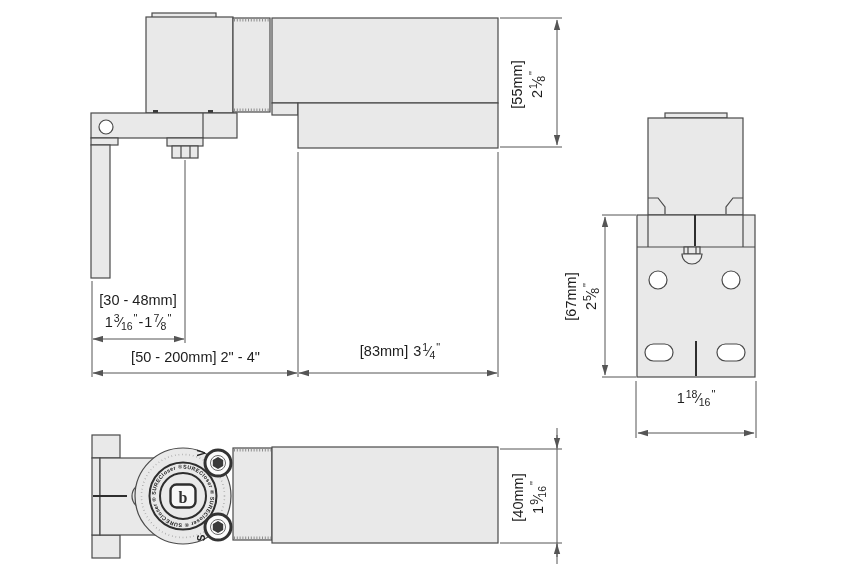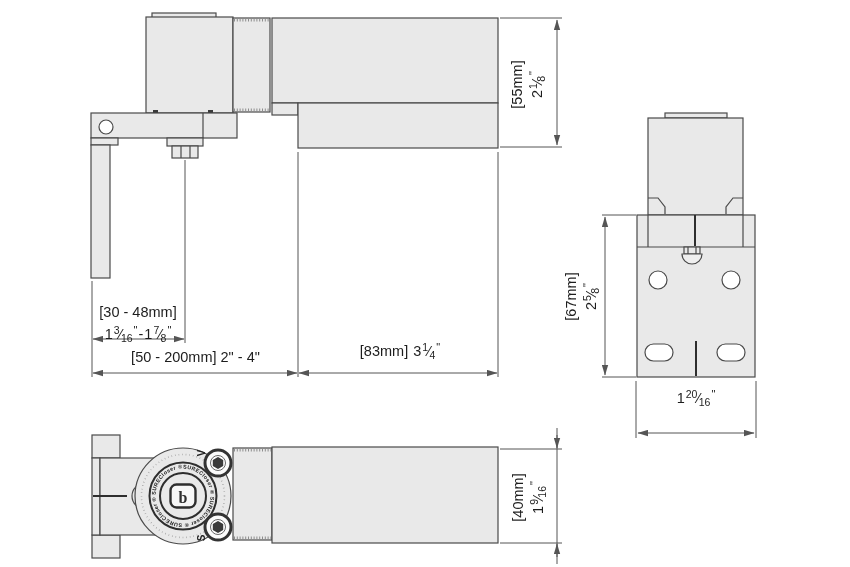--- a/index.html
+++ b/index.html
@@ -145,40 +145,40 @@
     <line class="dim" x1="557" y1="435" x2="557" y2="448" marker-end="url(#arw)"></line>
     <line class="dim" x1="557" y1="557" x2="557" y2="544" marker-end="url(#arw)"></line>
   </g>
 </svg>
 
 <div class="lbl vert" style="left:479px;top:64px;width:96px;">
   <div>[55mm]</div>
   <div><span>2</span><span class="fn">1</span><span class="fs">⁄</span><span class="fd">8</span><span class="fq">"</span></div>
 </div>
 
-<div class="lbl" style="left:83px;top:289px;width:110px;line-height:22px;margin-top:12px;">
+<div class="lbl" style="left:83px;top:289px;width:110px;line-height:22px;">
   <div>[30 - 48mm]</div>
   <div><span>1</span><span class="fn">3</span><span class="fs">⁄</span><span class="fd">16</span><span class="fq">"</span><span class="dash">-</span><span>1</span><span class="fn">7</span><span class="fs">⁄</span><span class="fd">8</span><span class="fq">"</span></div>
 </div>
 
 <div class="lbl" style="left:93px;top:347px;width:205px;">
   <span>[50 - 200mm] 2" - 4"</span>
 </div>
 
 <div class="lbl" style="left:340px;top:341px;width:120px;">
   <span>[83mm]</span><span class="fw">3</span><span class="fn">1</span><span class="fs">⁄</span><span class="fd">4</span><span class="fq">"</span>
 </div>
 
 <div class="lbl vert" style="left:533px;top:276px;width:96px;">
   <div>[67mm]</div>
   <div><span>2</span><span class="fn">5</span><span class="fs">⁄</span><span class="fd">8</span><span class="fq">"</span></div>
 </div>
 
 <div class="lbl" style="left:646px;top:388px;width:100px;line-height:21px;">
-  <div><span>1</span><span class="fn">20</span><span class="fs">⁄</span><span class="fd">16</span><span class="fq">"</span></div>
+  <div><span>1</span><span class="fn">18</span><span class="fs">⁄</span><span class="fd">16</span><span class="fq">"</span></div>
 </div>
 
 <div class="lbl vert" style="left:480px;top:477px;width:96px;">
   <div>[40mm]</div>
   <div><span>1</span><span class="fn">9</span><span class="fs">⁄</span><span class="fd">16</span><span class="fq">"</span></div>
 </div>
 
 </div>
 
 </body></html>

